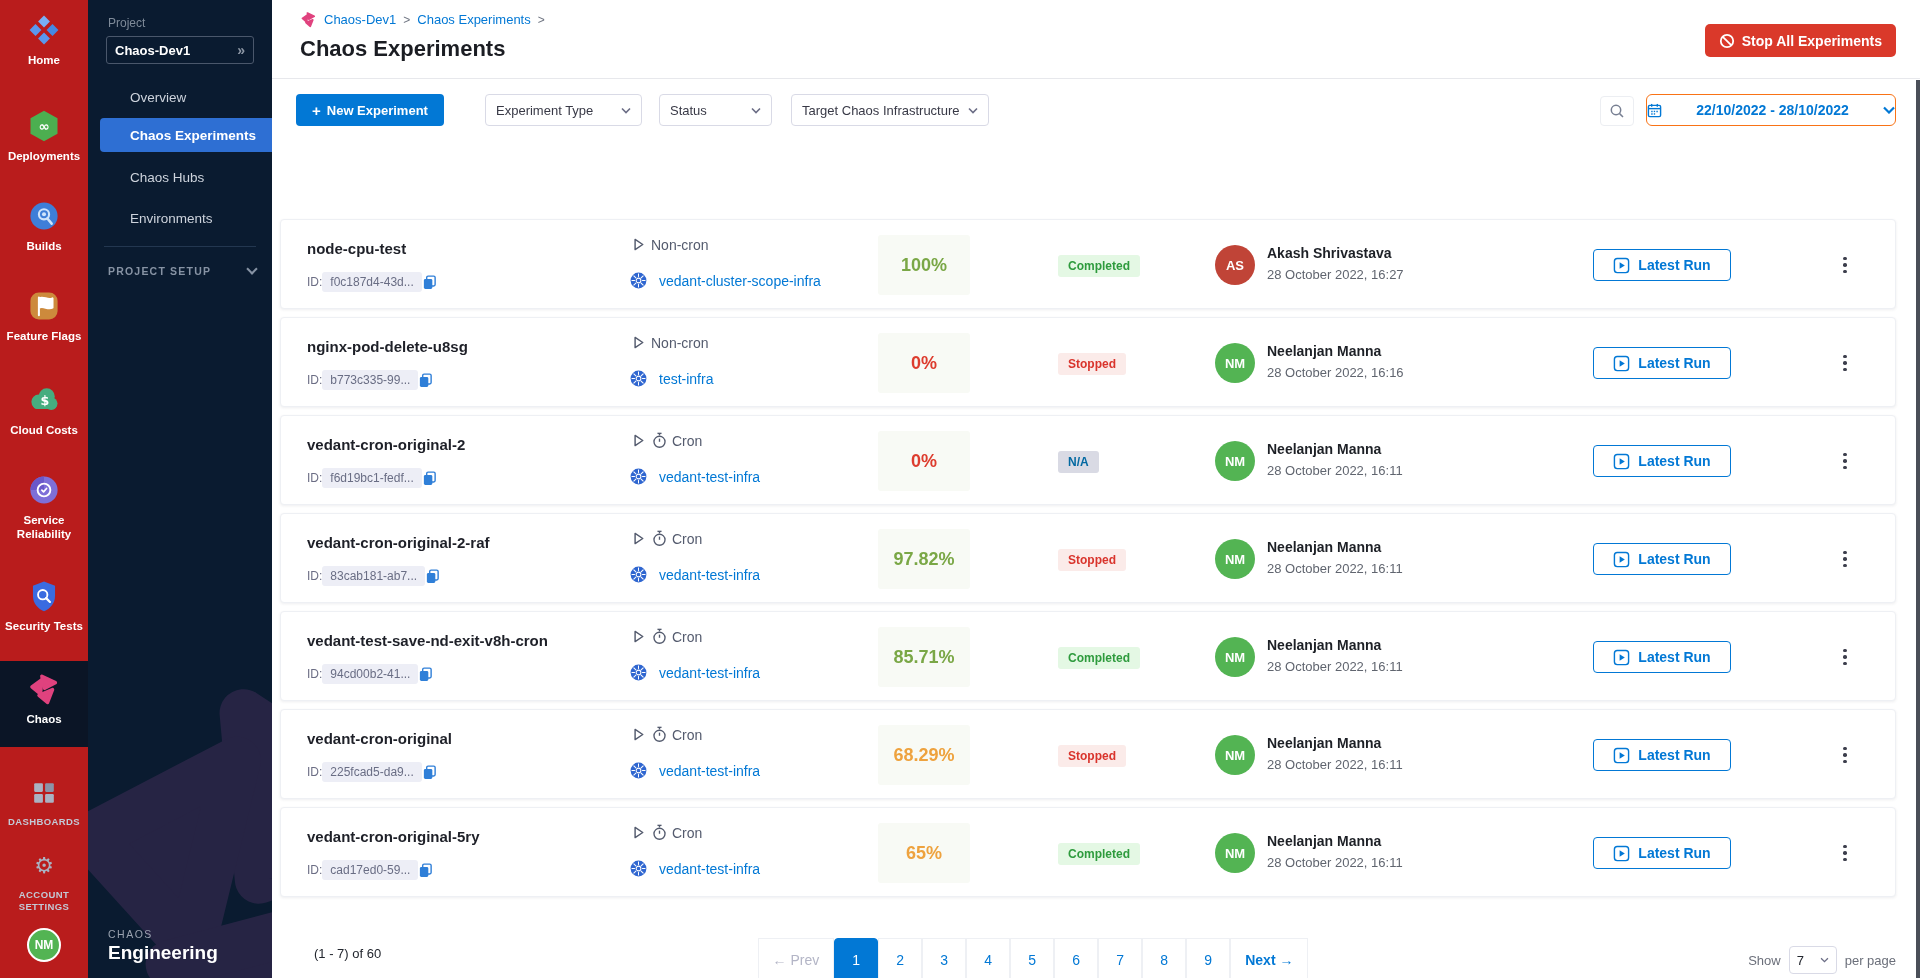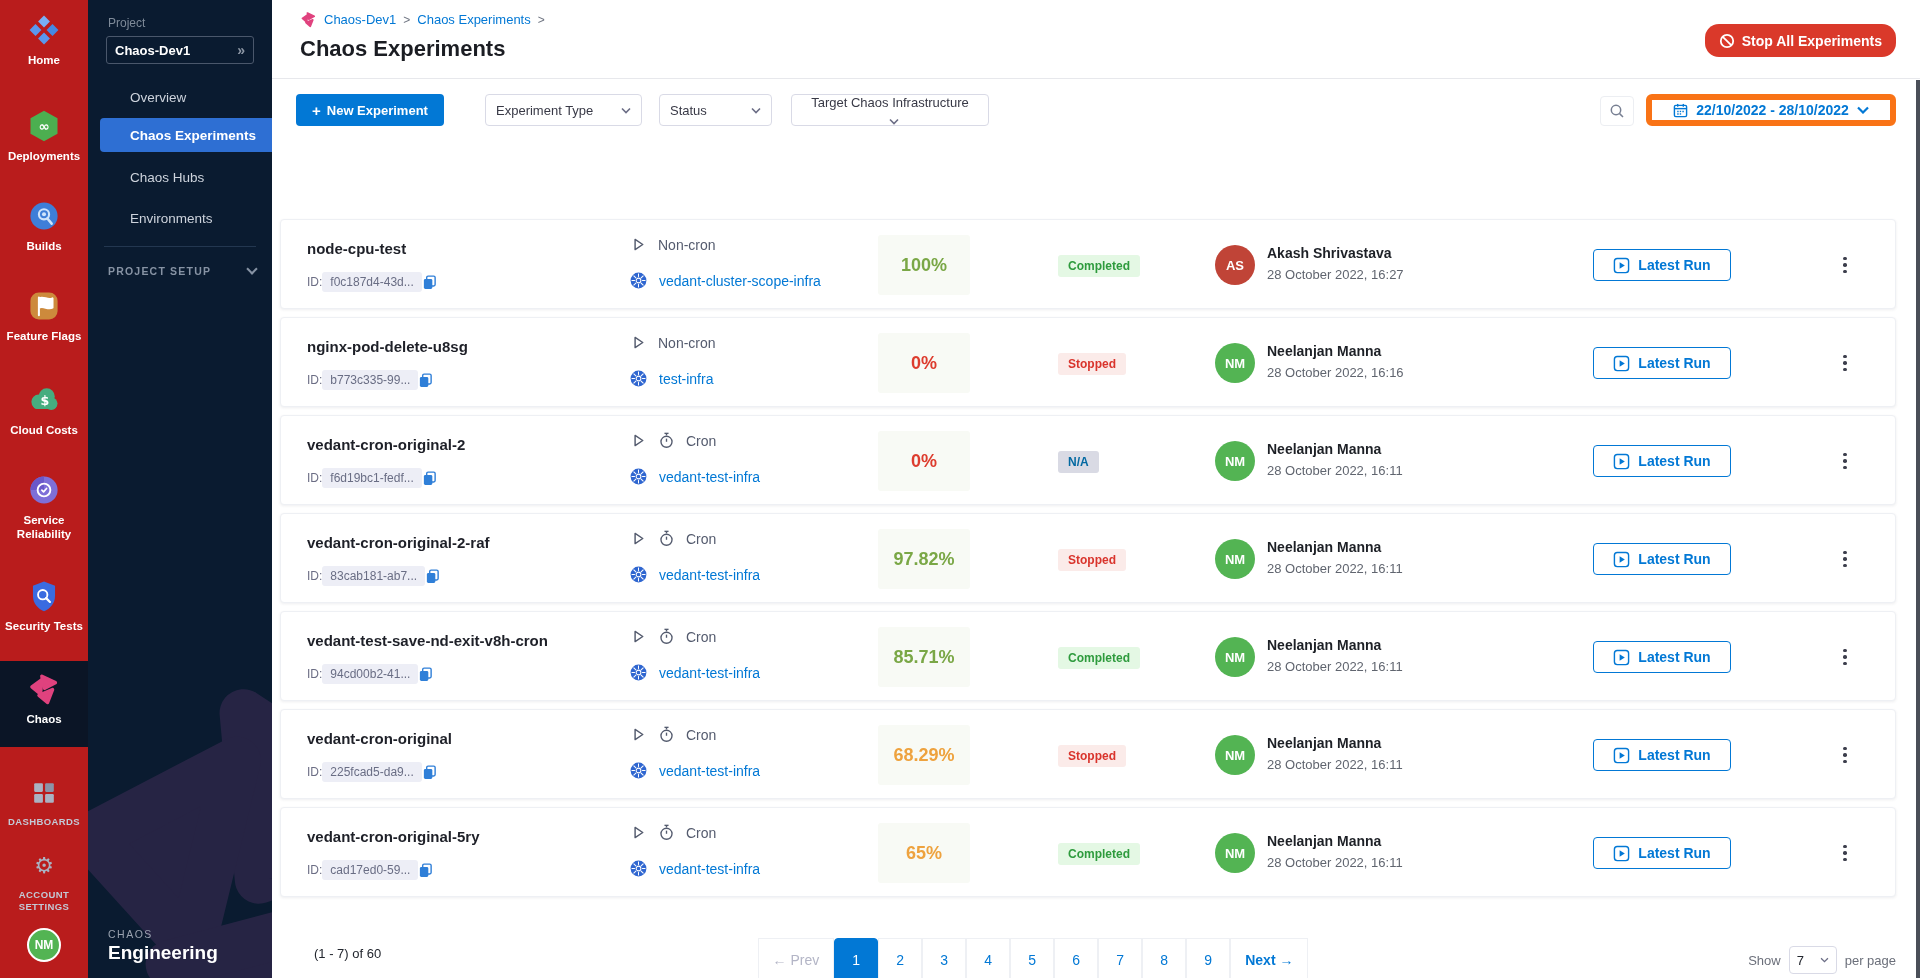--- a/index.html
+++ b/index.html
@@ -48,52 +48,52 @@
   .brand .brand-big { font-size:19px; font-weight:bold; color:#fff; margin-top:2px; }
 
   
   .main { position:absolute; left:272px; top:0; right:0; bottom:0; background:#fff; }
   .breadcrumb { position:absolute; left:28px; top:11px; display:flex; align-items:center; gap:7px;
     font-size:13px; }
   .crumb { color:#0278d5; cursor:pointer; }
   .crumb-sep { color:#6f7582; font-size:12px; }
   .page-title { position:absolute; left:28px; top:36px; font-size:22px; font-weight:bold; color:#1b1d23; }
   .stop-all-btn { position:absolute; right:24px; top:24px; height:33px; background:#da392a; border:none;
-    border-radius:14px; color:#fff; font-size:14px; font-weight:bold; display:flex; align-items:center;
+    border-radius:5px; color:#fff; font-size:14px; font-weight:bold; display:flex; align-items:center;
     gap:7px; padding:0 14px; cursor:pointer; font-family:inherit; }
   .header-divider { position:absolute; left:0; right:0; top:78px; height:1px; background:#e7e8ec; }
 
   
   .new-exp-btn { position:absolute; left:24px; top:94px; height:32px; background:#0278d5; border:none;
     border-radius:4px; color:#fff; font-size:13px; font-weight:bold; display:flex; align-items:center;
     gap:6px; padding:0 16px; cursor:pointer; font-family:inherit; }
   .plus { font-size:15px; font-weight:bold; }
   .filter-dd { position:absolute; top:94px; height:32px; border:1px solid #d9dae6; border-radius:4px;
     background:#fff; display:flex; align-items:center; justify-content:space-between; padding:0 10px;
     font-size:13px; color:#383946; cursor:pointer; }
   .filter-dd svg { flex:none; margin-left:8px; }
   .search-btn { position:absolute; top:96px; right:286px; width:34px; height:30px; border:1px solid #eceef2;
     background:#fff; border-radius:4px; display:flex; align-items:center; justify-content:center; cursor:pointer; }
-  .date-range { position:absolute; top:94px; right:24px; width:250px; height:32px; border:6px solid #f97316;
+  .date-range { position:absolute; top:94px; right:24px; width:250px; height:32px; border:1px solid #f97316;
     border-radius:6px; background:#fff; color:#0278d5; font-size:14px; font-weight:bold;
-    display:flex; align-items:center; justify-content:center; gap:8px; cursor:pointer; font-family:inherit; }
+    display:flex; align-items:center; justify-content:space-between; gap:8px; cursor:pointer; font-family:inherit; }
 
   
   .table-header { position:absolute; top:183px; left:8px; right:24px; height:16px; }
   .th { position:absolute; font-size:11px; font-weight:bold; letter-spacing:.4px; color:#42465a;
     display:flex; align-items:center; gap:5px; }
   .rows { position:absolute; top:219px; left:8px; right:24px; }
   .row-card { position:relative; height:90px; margin-bottom:8px; background:#fff; border:1px solid #eef0f4;
     border-radius:4px; box-shadow:0 1px 3px rgba(35,40,60,.08); }
   .exp-name { position:absolute; left:26px; top:20px; font-size:15px; font-weight:bold; color:#1e2028; cursor:pointer; }
   .exp-id { position:absolute; left:26px; top:52px; display:flex; align-items:center; }
   .id-label { font-size:12px; color:#6b6d84; }
   .id-pill { background:#edeef6; border-radius:3px; padding:3px 8px; font-size:12px; color:#696d84; cursor:pointer; }
   .copy-icon { cursor:pointer; display:flex; }
-  .type-cell { position:absolute; left:349px; top:16px; display:flex; align-items:center; gap:11px;
+  .type-cell { position:absolute; left:349px; top:16px; display:flex; align-items:center; gap:4px;
     font-size:14px; color:#545b6e; }
   .type-cell .icon-cron { display:none; }
   .type-cell.is-cron .icon-cron { display:flex; }
   .type-cell.is-cron .icon-play { display:none; }
   .infra-cell { position:absolute; left:349px; top:52px; display:flex; align-items:center; gap:12px; }
   .infra-link { font-size:14px; color:#0278d5; cursor:pointer; }
   .score-box { position:absolute; left:597px; top:15px; width:92px; height:60px; background:#f8faf5;
     border-radius:3px; display:flex; align-items:center; justify-content:center; }
   .score { font-size:18px; font-weight:bold; }
   .score-green { color:#7aa746; }
@@ -324,21 +324,21 @@
     <svg width="10" height="7" viewBox="0 0 10 7" fill="none" stroke="#6b6d85" stroke-width="1.6">
         <path d="M1 1.5 L5 5.5 L9 1.5"></path>
       </svg>
   </div>
   <div class="filter-dd" style="left:387px; width:113px;">
     <span>Status</span>
     <svg width="10" height="7" viewBox="0 0 10 7" fill="none" stroke="#6b6d85" stroke-width="1.6">
         <path d="M1 1.5 L5 5.5 L9 1.5"></path>
       </svg>
   </div>
-  <div class="filter-dd" style="left:519px; width:198px;flex-direction:column;">
+  <div class="filter-dd" style="left:519px; width:198px;">
     <span>Target Chaos Infrastructure</span>
     <svg width="10" height="7" viewBox="0 0 10 7" fill="none" stroke="#6b6d85" stroke-width="1.6">
         <path d="M1 1.5 L5 5.5 L9 1.5"></path>
       </svg>
   </div>
 
   <button class="search-btn">
     <svg width="16" height="16" viewBox="0 0 16 16" fill="none" stroke="#777f92" stroke-width="1.5">
       <circle cx="7" cy="7" r="4.7"></circle>
         <line x1="10.6" y1="10.6" x2="14" y2="14"></line>

